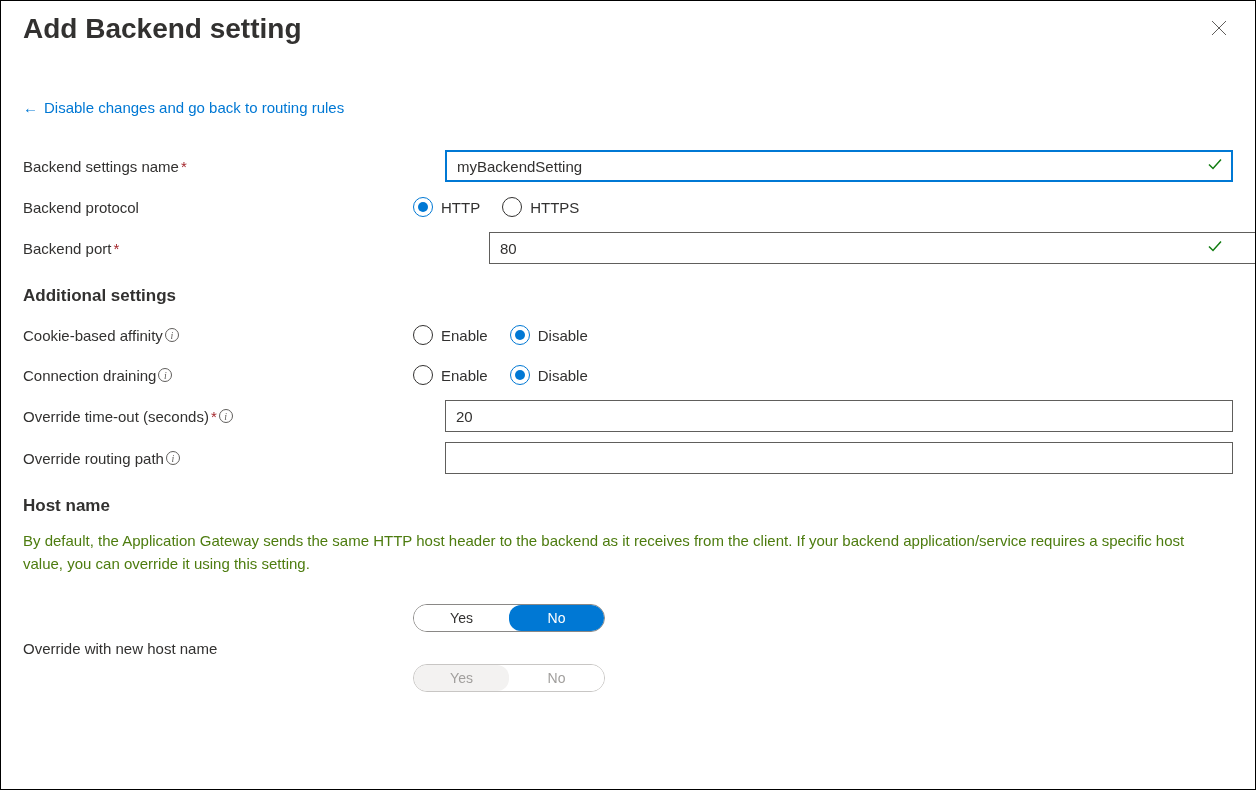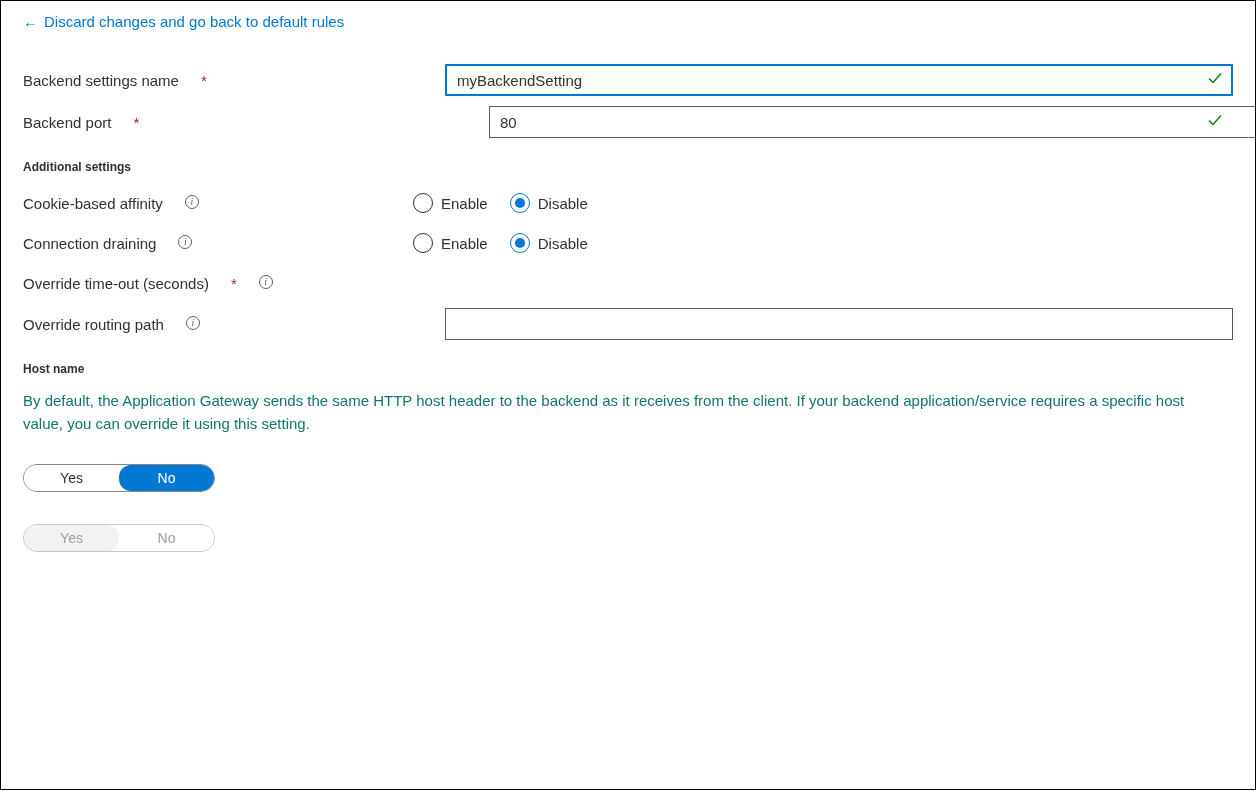--- a/index.html
+++ b/index.html
@@ -53,22 +53,22 @@
       display: flex;
       align-items: center;
       margin-bottom: 10px;
       min-height: 30px;
     }
     .label-col {
       width: 390px;
       font-size: 15px;
       color: #323130;
       display: flex;
-      align-items: flex-start;
-      gap: 22px;
+      align-items: center;
+      gap: 2px;
     }
     .req { color: #a4262c; }
     .info-icon {
       display: inline-flex;
       width: 14px; height: 14px;
       border: 1px solid #605e5c;
       border-radius: 50%;
       color: #605e5c;
       font-size: 10px;
       font-style: italic;
@@ -130,29 +130,29 @@
     }
     .radio-dot {
       width: 10px; height: 10px;
       border-radius: 50%;
       background: #0078d4;
     }
     .radio-label {
       font-size: 15px;
     }
     .section-heading {
-      font-size: 12px;
+      font-size: 17px;
       font-weight: 600;
       color: #323130;
       margin-top: 22px;
       margin-bottom: 14px;
     }
     .desc-text {
       font-size: 15px;
-      color: #0f766e;
+      color: #4d7c0f;
       line-height: 1.5;
       margin-bottom: 28px;
       max-width: 1200px;
     }
     .toggle-pill {
       display: flex;
       width: 192px;
       height: 28px;
       border: 1px solid #8a8886;
       border-radius: 14px;
@@ -198,24 +198,32 @@
     }
     .port-input { border: 1px solid #605e5c; margin-left: 44px; }
     .timeout-input { border: 1px solid #605e5c; }
     .path-input { border: 1px solid #605e5c; background:#fff; }
   </style>
 </head>
 <body>
 
 <div class="panel">
 
+  <div class="header-row">
+    <h1 class="title">Add Backend setting</h1>
+    <span class="close-btn">
+      <svg width="16" height="16" viewBox="0 0 16 16">
+          <path d="M1 1 L15 15 M15 1 L1 15" stroke="#605e5c" stroke-width="1"></path>
+        </svg>
+    </span>
+  </div>
 
   <div class="back-link">
     <span class="arrow">←</span>
-    <span>Discard changes and go back to default rules</span>
+    <span>Disable changes and go back to routing rules</span>
   </div>
 
   
   <div class="form-row">
     <div class="label-col">
       <span>Backend settings name</span>
       <span class="req">*</span>
     </div>
     <div class="control-col">
       <div class="input-wrap">
@@ -223,20 +231,39 @@
         <span class="valid-check">
           <svg width="16" height="16" viewBox="0 0 16 16">
               <path d="M2 8 L6 12 L14 3" stroke="#107c10" stroke-width="1.5" fill="none"></path>
             </svg>
         </span>
       </div>
     </div>
   </div>
 
   
+  <div class="form-row">
+    <div class="label-col">
+      <span>Backend protocol</span>
+    </div>
+    <div class="control-col">
+      <div class="radio-group">
+        <div class="radio-item">
+          <span class="radio-circle selected">
+              <span class="radio-dot"></span>
+            </span>
+          <span class="radio-label">HTTP</span>
+        </div>
+        <div class="radio-item">
+          <span class="radio-circle"></span>
+          <span class="radio-label">HTTPS</span>
+        </div>
+      </div>
+    </div>
+  </div>
 
   
   <div class="form-row">
     <div class="label-col">
       <span>Backend port</span>
       <span class="req">*</span>
     </div>
     <div class="control-col">
       <div class="input-wrap">
         <input class="text-input port-input" type="text" value="80" style="">
@@ -295,40 +322,48 @@
     </div>
   </div>
 
   
   <div class="form-row">
     <div class="label-col">
       <span>Override time-out (seconds)</span>
       <span class="req">*</span>
       <span class="info-icon">i</span>
     </div>
+    <div class="control-col">
+      <div class="input-wrap">
+        <input class="text-input timeout-input" type="text" value="20" style="">
+      </div>
+    </div>
   </div>
 
   
   <div class="form-row" style="margin-bottom:0;">
     <div class="label-col">
       <span>Override routing path</span>
       <span class="info-icon">i</span>
     </div>
     <div class="control-col">
       <div class="input-wrap">
         <input class="text-input path-input" type="text" value="" style="">
       </div>
     </div>
   </div>
 
   <div class="section-heading">Host name</div>
   <p class="desc-text">By default, the Application Gateway sends the same HTTP host header to the backend as it receives from the client. If your backend application/service requires a specific host value, you can override it using this setting.</p>
 
   
   <div class="form-row override-row" style="align-items:center; min-height:90px;">
+    <div class="label-col">
+      <span>Override with new host name</span>
+    </div>
     <div class="control-col">
       <div class="stack-controls">
         <div class="toggle-pill">
           <div class="toggle-half">Yes</div>
           <div class="toggle-half active">No</div>
         </div>
         <div class="toggle-pill disabled">
           <div class="toggle-half active-disabled">Yes</div>
           <div class="toggle-half">No</div>
         </div>

